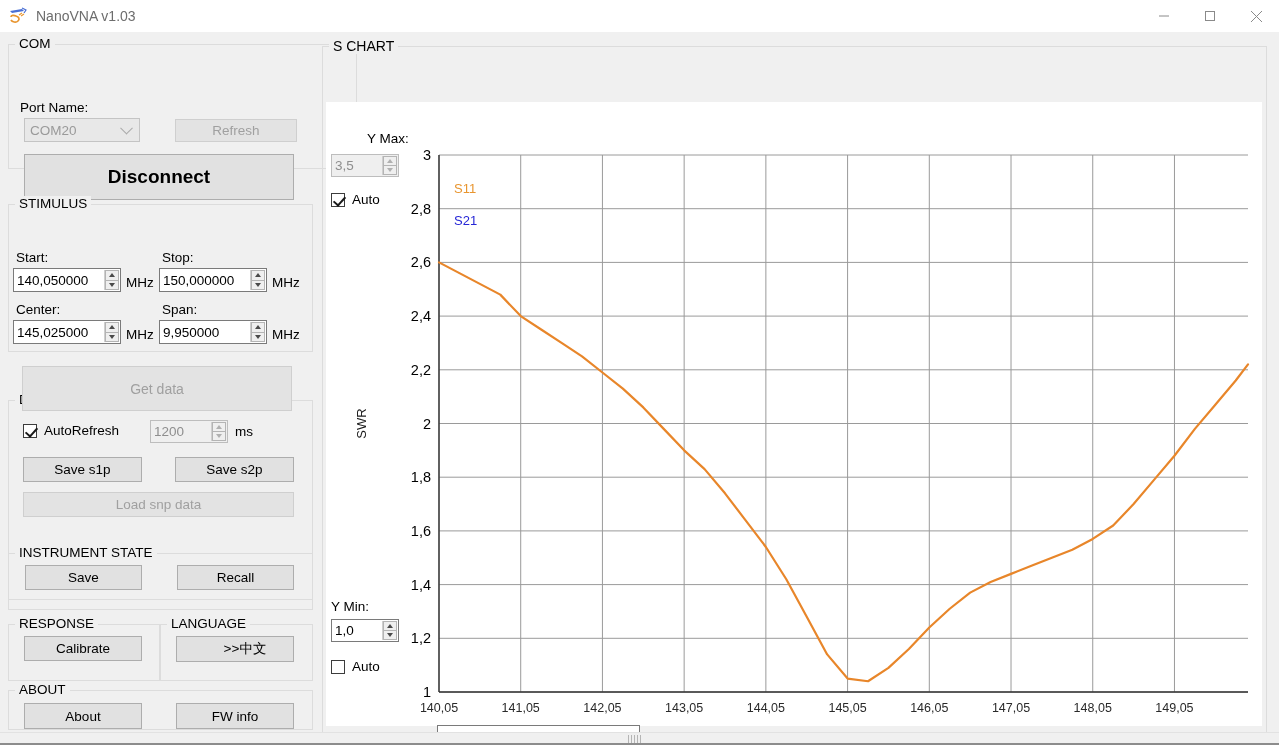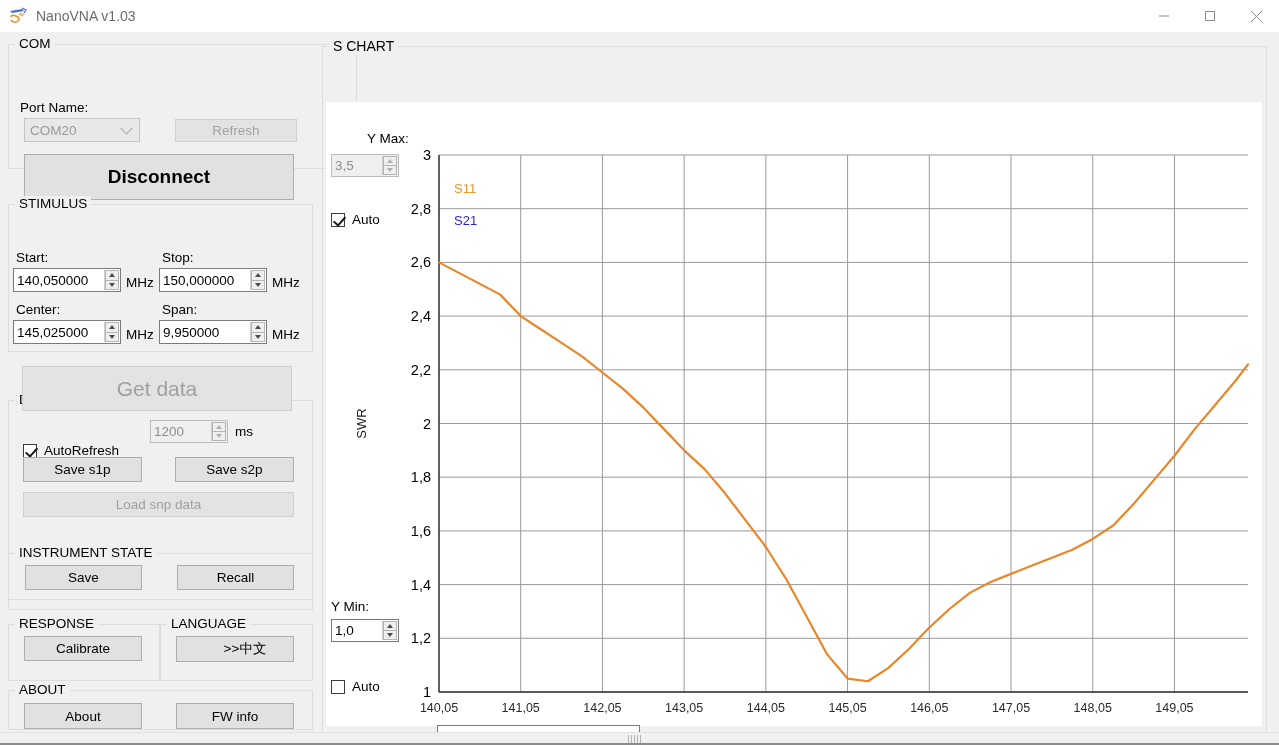--- a/index.html
+++ b/index.html
@@ -38,21 +38,21 @@
 
   
   .btn{
     position:absolute; background:#e1e1e1; border:1px solid #adadad;
     font-family:"Liberation Sans", sans-serif; font-size:13.5px; color:#000;
     display:flex; align-items:center; justify-content:center; cursor:pointer;
     padding:0;
   }
   .btn.disabled{ color:#a0a0a0; border-color:#cfcfcf; background:#e3e3e3; cursor:default;}
   .btn.big{ font-size:19px; font-weight:bold; }
-  .btn.big2{ font-size:21px; }
+  .btn.big2{ font-size:14px; }
 
   
   .tbox{
     position:absolute; background:#fff; border:1px solid #7a7a7a;
     font-family:"Liberation Sans", sans-serif; font-size:13.5px; color:#000;
     padding:1px 3px; display:flex; align-items:center;
   }
   .tbox.disabled{ background:#efefef; border-color:#bdbdbd; color:#8e8e8e;}
   .spin{
     position:absolute; top:1px; right:1px; width:15px; bottom:1px;
@@ -78,21 +78,21 @@
   }
   .combo.disabled{ background:#e8e8e8; border-color:#c4c4c4; color:#9a9a9a;}
   .combo .arrow{
     position:absolute; right:8px; top:50%; width:9px;height:9px;
     border-left:1.6px solid #5a5a5a; border-bottom:1.6px solid #5a5a5a;
     transform:translateY(-70%) rotate(-45deg);
   }
   .combo.disabled .arrow{ border-color:#ababab; }
 
   
-  .chk{ position:absolute; display:flex; align-items:center; cursor:pointer;margin-top:20px; }
+  .chk{ position:absolute; display:flex; align-items:center; cursor:pointer; }
   .chk .box{
     width:14px;height:14px;border:1px solid #3c3c3c;background:#fff;
     position:relative; flex:0 0 auto;
   }
   .chk .box.checked::after{
     content:""; position:absolute; left:4px; top:0px; width:5px;height:10px;
     border:solid #1a1a1a; border-width:0 2px 2px 0; transform:rotate(42deg);
   }
   .chk .ctext{ margin-left:7px; font-size:13.5px; }
 

